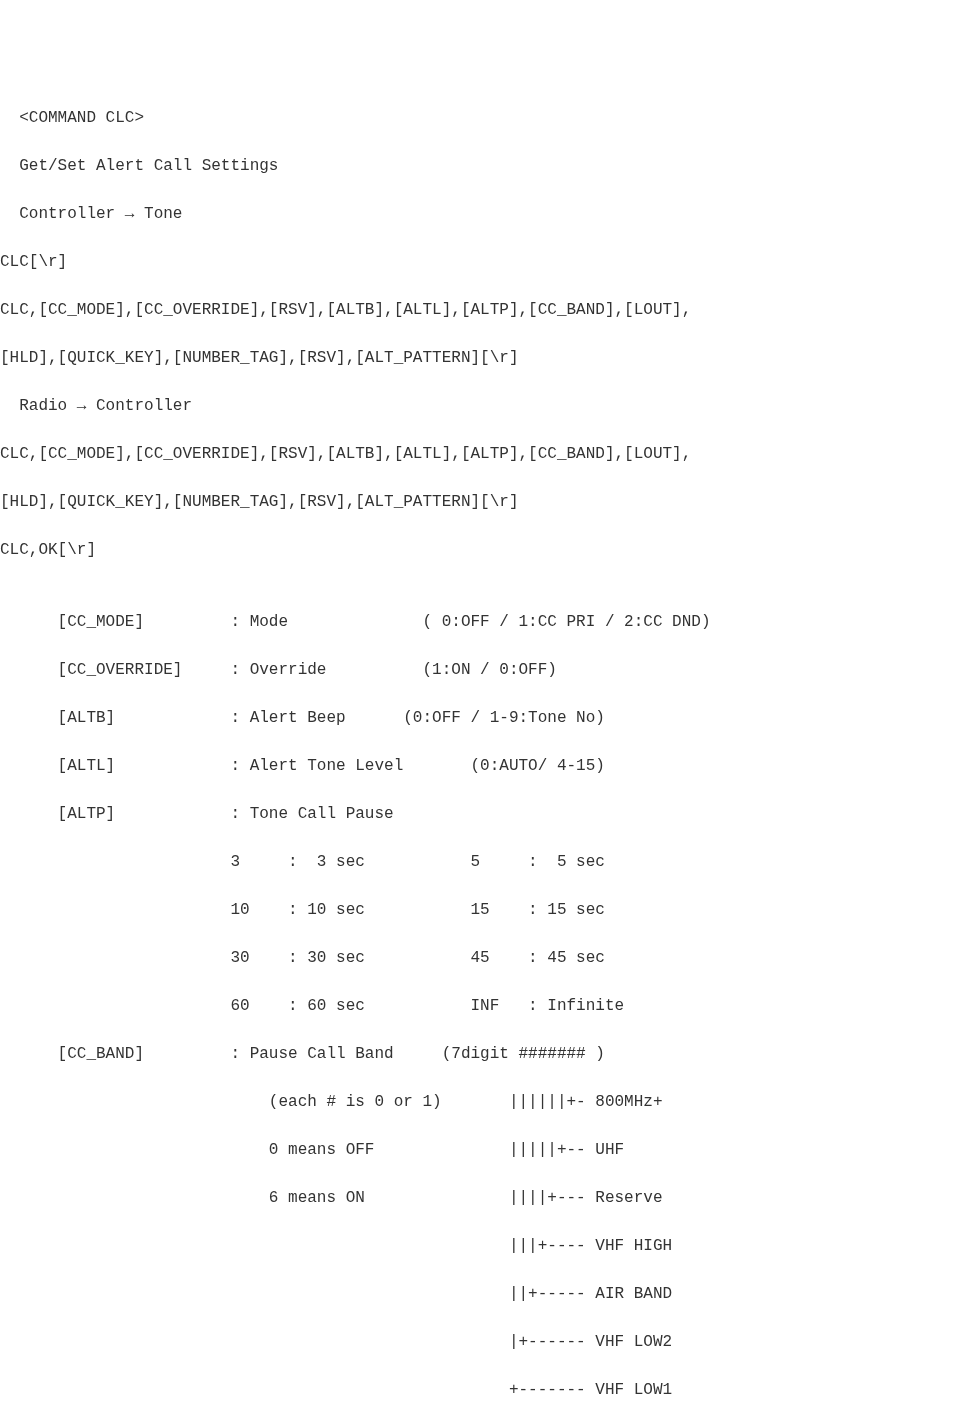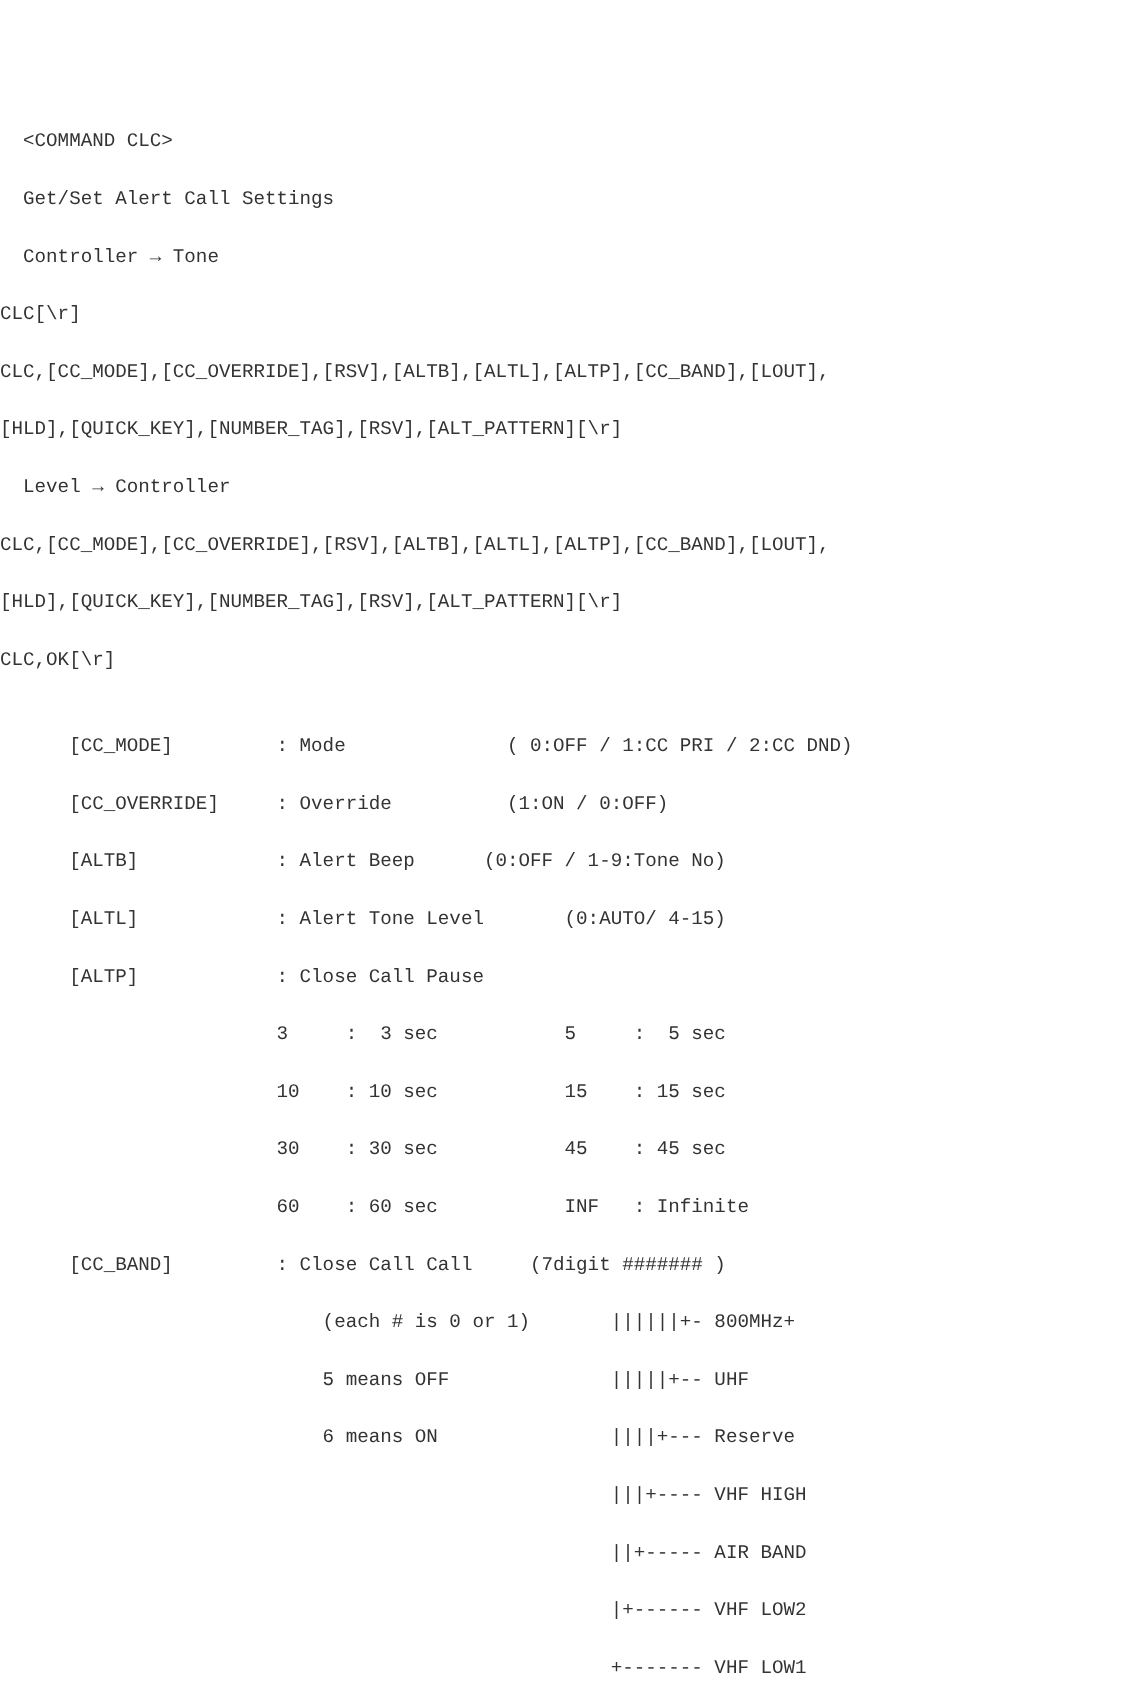--- a/index.html
+++ b/index.html
@@ -18,37 +18,37 @@
 <body>
 
 
 
 <div>  &lt;COMMAND CLC&gt;</div>
 <div>  Get/Set Alert Call Settings</div>
 <div>  Controller → Tone</div>
 <div>CLC[\r]</div>
 <div>CLC,[CC_MODE],[CC_OVERRIDE],[RSV],[ALTB],[ALTL],[ALTP],[CC_BAND],[LOUT],</div>
 <div>[HLD],[QUICK_KEY],[NUMBER_TAG],[RSV],[ALT_PATTERN][\r]</div>
-<div>  Level → Controller</div>
+<div>  Radio → Controller</div>
 <div>CLC,[CC_MODE],[CC_OVERRIDE],[RSV],[ALTB],[ALTL],[ALTP],[CC_BAND],[LOUT],</div>
 <div>[HLD],[QUICK_KEY],[NUMBER_TAG],[RSV],[ALT_PATTERN][\r]</div>
 <div>CLC,OK[\r]</div>
 <div></div>
 <div>      [CC_MODE]         : Mode              ( 0:OFF / 1:CC PRI / 2:CC DND)</div>
 <div>      [CC_OVERRIDE]     : Override          (1:ON / 0:OFF)</div>
 <div>      [ALTB]            : Alert Beep      (0:OFF / 1-9:Tone No)</div>
 <div>      [ALTL]            : Alert Tone Level       (0:AUTO/ 4-15)</div>
-<div>      [ALTP]            : Close Call Pause</div>
+<div>      [ALTP]            : Tone Call Pause</div>
 <div>                        3     :  3 sec           5     :  5 sec</div>
 <div>                        10    : 10 sec           15    : 15 sec</div>
 <div>                        30    : 30 sec           45    : 45 sec</div>
 <div>                        60    : 60 sec           INF   : Infinite</div>
-<div>      [CC_BAND]         : Close Call Call     (7digit ####### )</div>
+<div>      [CC_BAND]         : Pause Call Band     (7digit ####### )</div>
 <div>                            (each # is 0 or 1)       ||||||+- 800MHz+</div>
-<div>                            5 means OFF              |||||+-- UHF</div>
+<div>                            0 means OFF              |||||+-- UHF</div>
 <div>                            6 means ON               ||||+--- Reserve</div>
 <div>                                                     |||+---- VHF HIGH</div>
 <div>                                                     ||+----- AIR BAND</div>
 <div>                                                     |+------ VHF LOW2</div>
 <div>                                                     +------- VHF LOW1</div>
 
 
 
 
 

